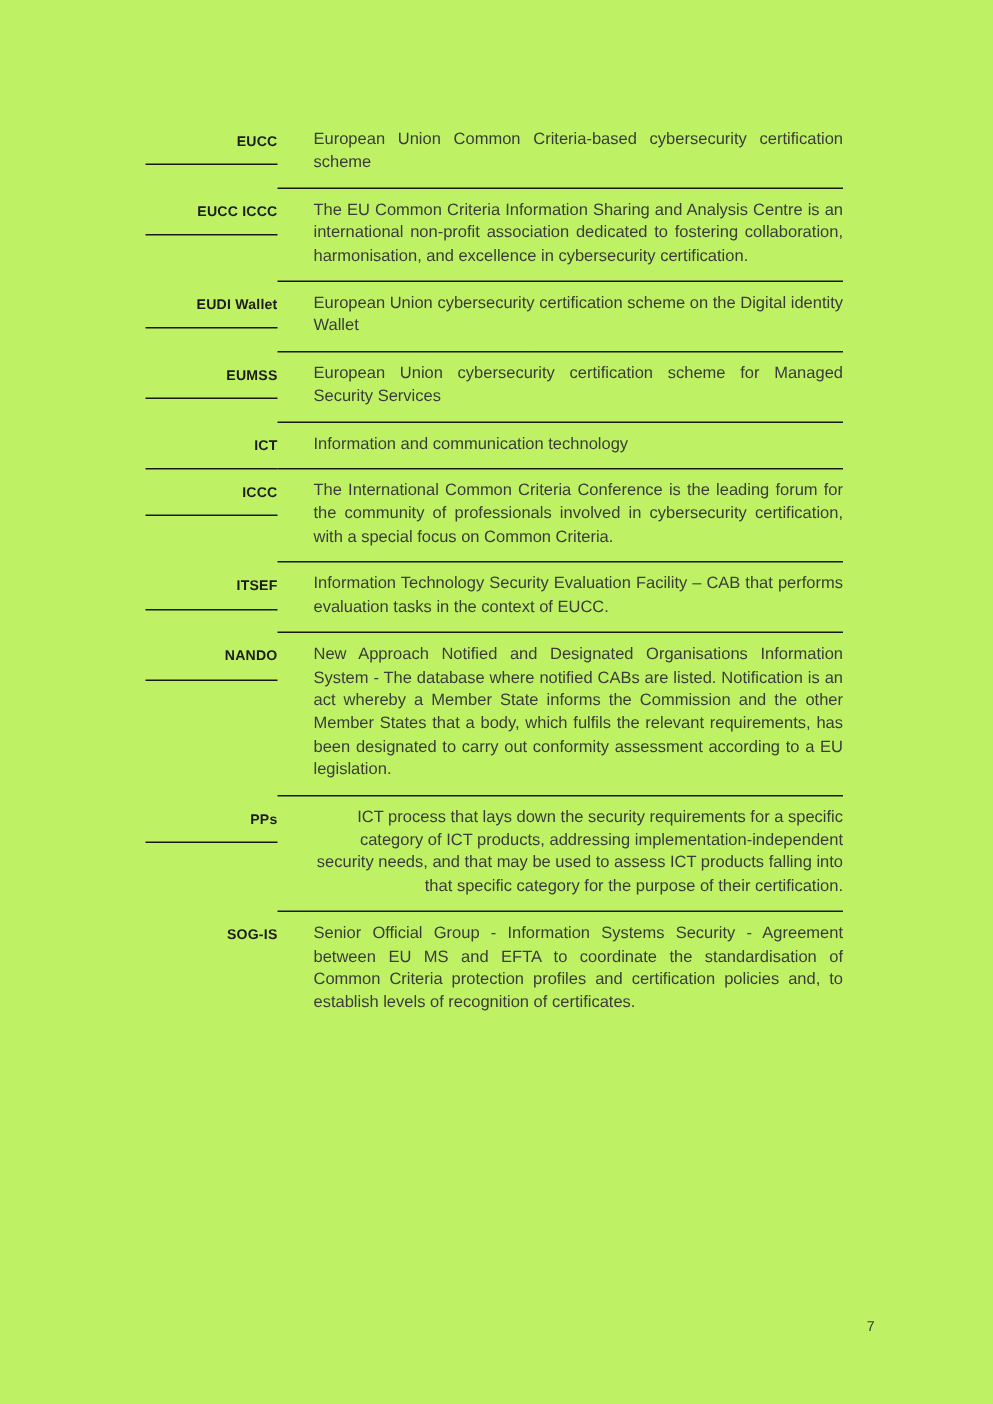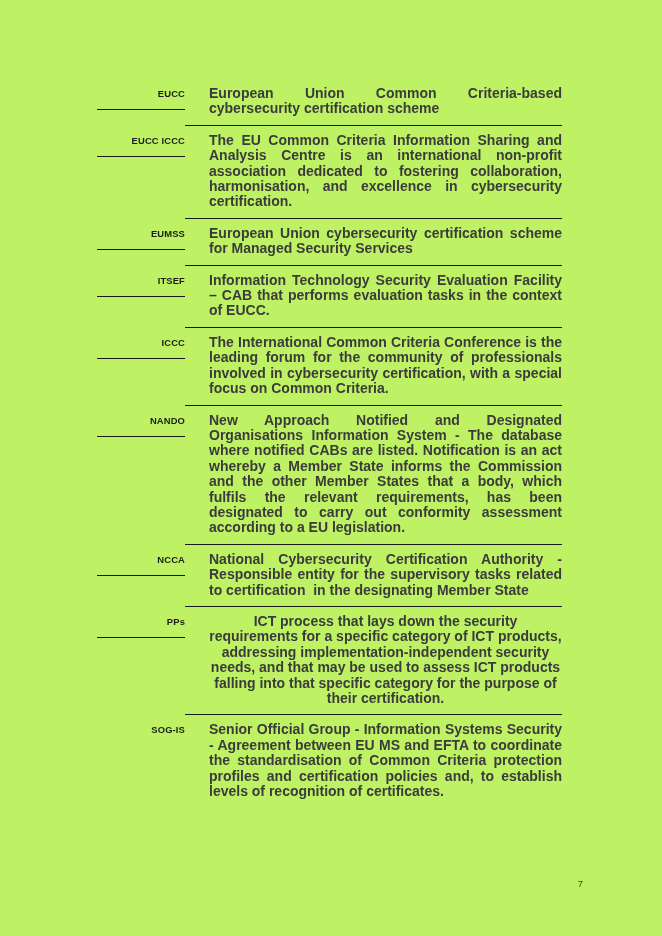--- a/index.html
+++ b/index.html
@@ -66,33 +66,32 @@
     padding: 7px 0 8px 0;
     white-space: nowrap;
   }
 
   .def-cell {
     width: 377px;
   }
 
   .definition {
     display: block;
-    font-size: 14px;
+    font-size: 11px;
     line-height: 15.4px;
     color: #3b3b3b;
     padding: 7px 0 8px 24px;
     text-align: justify;
     text-justify: inter-word;
     hyphens: none;
     white-space: pre-wrap;
-    font-weight: bold;
   }
 
   .definition.align-left {
-    text-align: center;
+    text-align: right;
   }
 
   .page-number {
     position: absolute;
     left: 0;
     top: 878px;
     width: 583px;
     text-align: right;
     font-size: 9.4px;
     line-height: 12px;
@@ -126,74 +125,86 @@
           </td>
           <td class="def-cell">
             <div class="row-inner">
               <span class="definition">The EU Common Criteria Information Sharing and Analysis Centre is an international non-profit association dedicated to fostering collaboration, harmonisation, and excellence in cybersecurity certification.</span>
             </div>
           </td>
         </tr>
         <tr>
           <td class="term-cell">
             <div class="row-inner">
+              <span class="term">EUDI Wallet</span>
+            </div>
+          </td>
+          <td class="def-cell">
+            <div class="row-inner">
+              <span class="definition">European Union cybersecurity certification scheme on the Digital identity Wallet</span>
+            </div>
+          </td>
+        </tr>
+        <tr>
+          <td class="term-cell">
+            <div class="row-inner">
               <span class="term">EUMSS</span>
             </div>
           </td>
           <td class="def-cell">
             <div class="row-inner">
               <span class="definition">European Union cybersecurity certification scheme for Managed Security Services</span>
             </div>
           </td>
         </tr>
         <tr>
           <td class="term-cell">
             <div class="row-inner">
+              <span class="term">ICT</span>
+            </div>
+          </td>
+          <td class="def-cell">
+            <div class="row-inner">
+              <span class="definition">Information and communication technology</span>
+            </div>
+          </td>
+        </tr>
+        <tr>
+          <td class="term-cell">
+            <div class="row-inner">
+              <span class="term">ICCC</span>
+            </div>
+          </td>
+          <td class="def-cell">
+            <div class="row-inner">
+              <span class="definition">The International Common Criteria Conference is the leading forum for the community of professionals involved in cybersecurity certification, with a special focus on Common Criteria.</span>
+            </div>
+          </td>
+        </tr>
+        <tr>
+          <td class="term-cell">
+            <div class="row-inner">
               <span class="term">ITSEF</span>
             </div>
           </td>
           <td class="def-cell">
             <div class="row-inner">
               <span class="definition">Information Technology Security Evaluation Facility – CAB that performs evaluation tasks in the context of EUCC.</span>
             </div>
           </td>
         </tr>
         <tr>
           <td class="term-cell">
             <div class="row-inner">
-              <span class="term">ICCC</span>
-            </div>
-          </td>
-          <td class="def-cell">
-            <div class="row-inner">
-              <span class="definition">The International Common Criteria Conference is the leading forum for the community of professionals involved in cybersecurity certification, with a special focus on Common Criteria.</span>
-            </div>
-          </td>
-        </tr>
-        <tr>
-          <td class="term-cell">
-            <div class="row-inner">
               <span class="term">NANDO</span>
             </div>
           </td>
           <td class="def-cell">
             <div class="row-inner">
               <span class="definition">New Approach Notified and Designated Organisations Information System - The database where notified CABs are listed. Notification is an act whereby a Member State informs the Commission and the other Member States that a body, which fulfils the relevant requirements, has been designated to carry out conformity assessment according to a EU legislation.</span>
-            </div>
-          </td>
-        </tr>
-        <tr>
-          <td class="term-cell">
-            <div class="row-inner">
-              <span class="term">NCCA</span>
-            </div>
-          </td>
-          <td class="def-cell">
-            <div class="row-inner">
-              <span class="definition">National Cybersecurity Certification Authority - Responsible entity for the supervisory tasks related to certification  in the designating Member State</span>
             </div>
           </td>
         </tr>
         <tr>
           <td class="term-cell">
             <div class="row-inner">
               <span class="term">PPs</span>
             </div>
           </td>
           <td class="def-cell">

